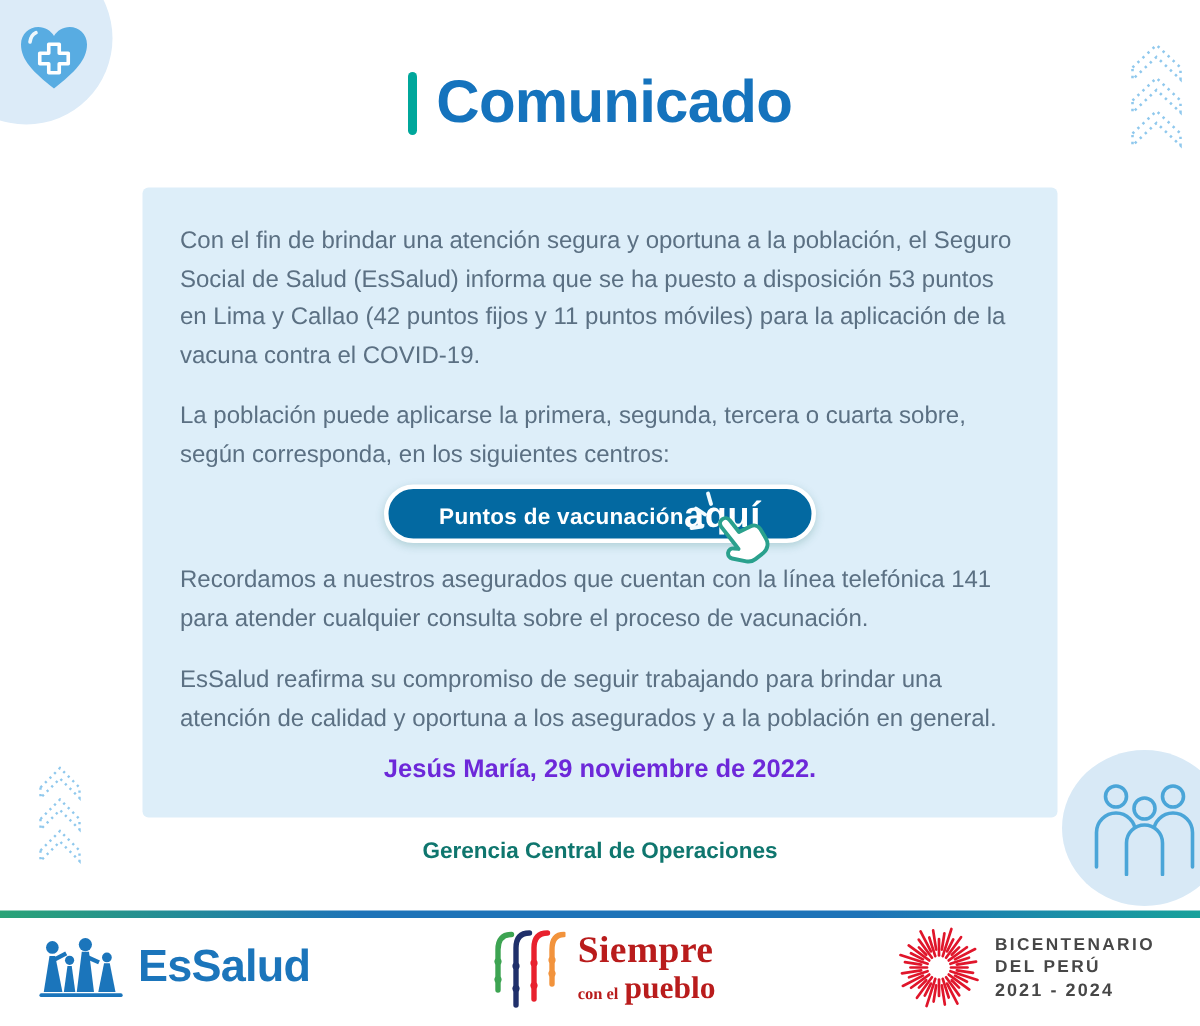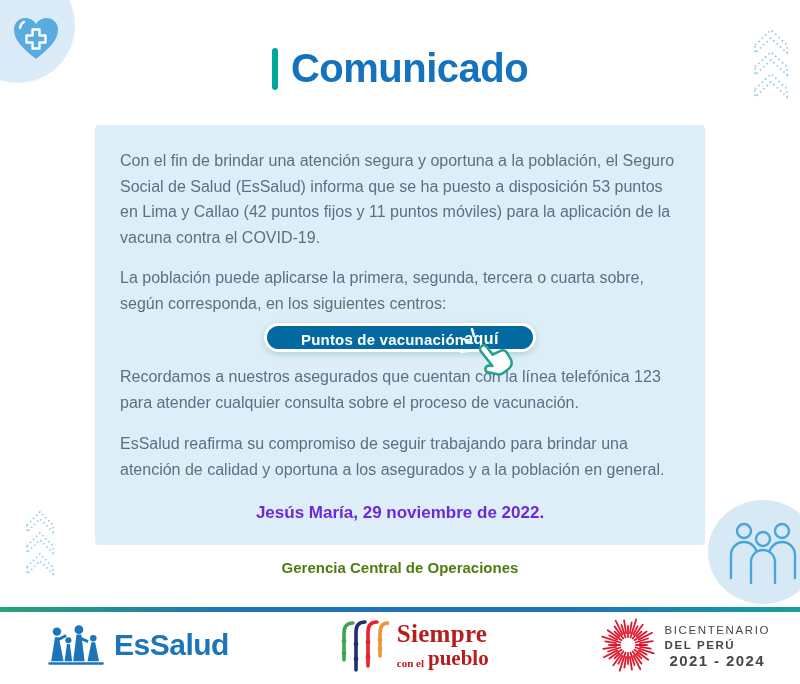--- a/index.html
+++ b/index.html
@@ -44,52 +44,52 @@
   .p3 { margin-bottom:16px; }
   
   .pill-wrap { position:relative; display:flex; justify-content:center; margin:2px 0 12px; }
   .pill {
     display:inline-flex; flex-direction:row; align-items:center;
     background:#0369a1; border:3px solid #ffffff; border-radius:28px;
     padding:4px 34px 1px; cursor:pointer;
     box-shadow:0 2px 6px rgba(40,120,110,0.25);
   }
   .pill-line1 { color:#ffffff; font-size:15px; font-weight:bold; letter-spacing:0.2px; }
-  .pill-line2 { color:#ffffff; font-size:16px; font-weight:bold; letter-spacing:0.5px; }
+  .pill-line2 { color:#ffffff; font-size:24px; font-weight:bold; letter-spacing:0.5px; }
   .hand-icon { position:absolute; left:calc(50% + 58px); top:2px; }
   .dateline {
     position:absolute; left:0; right:0; bottom:22px; text-align:center;
     font-size:17px; font-weight:bold; color:#6d28d9;
   }
   
   .signature {
     position:absolute; top:559px; left:0; right:0; text-align:center;
-    font-size:15px; font-weight:bold; color:#4d7c0f;
+    font-size:15px; font-weight:bold; color:#0f766e;
   }
   
   .divider {
     position:absolute; top:607px; left:0; width:800px; height:5px;
     background:linear-gradient(90deg,#2aa377 0%,#1e73b8 30%,#1e73b8 72%,#18a19b 100%);
   }
   .footer {
     position:absolute; top:612px; left:0; right:0; bottom:0;
     display:flex; align-items:center; justify-content:space-between;
-    padding:0 30px 6px 48px;
+    padding:0 30px 6px 26px;
   }
   .logo { display:flex; align-items:center; gap:8px; }
   .essalud-text { font-size:30px; font-weight:bold; color:#1b75bb; letter-spacing:-0.5px; }
   .siempre-txt { font-family:"Liberation Serif", serif; color:#b91c1c; line-height:1; }
   .siempre-l1 { font-size:25px; font-weight:bold; letter-spacing:0.3px; }
   .siempre-l2 { display:flex; align-items:flex-end; gap:4px; margin-top:2px; }
   .siempre-small { font-size:11px; font-weight:bold; }
   .siempre-big { font-size:21px; font-weight:bold; }
   .bic-txt { color:#474747; line-height:15px; }
-  .bic-l1 { font-size:11.5px; font-weight:normal; letter-spacing:1.6px; }
+  .bic-l1 { font-size:11.5px; font-weight:bold; letter-spacing:1.6px; }
   .bic-l2 { font-size:11.5px; font-weight:bold; letter-spacing:1.6px; }
-  .bic-l3 { font-size:15px; font-weight:bold; letter-spacing:1.4px;text-align:center; }
+  .bic-l3 { font-size:12px; font-weight:bold; letter-spacing:1.4px; }
 </style>
 </head>
 <body>
 
 <div class="page">
 
   <div class="circle-tl">
     <svg width="48" height="46" viewBox="0 0 48 46">
       <path d="M24 43 C10 32 2 24 2 13.5 C2 6.5 7.5 2 13.5 2 C18 2 22 4.5 24 8 C26 4.5 30 2 34.5 2 C40.5 2 46 6.5 46 13.5 C46 24 38 32 24 43 Z" fill="#58ace2"></path>
       <path d="M20.5 13.5 h7 v6 h6 v7 h-6 v6 h-7 v-6 h-6 v-7 h6 Z" fill="none" stroke="#ffffff" stroke-width="2.4" stroke-linejoin="round"></path>
@@ -127,21 +127,21 @@
           <line x1="14" y1="4" x2="16" y2="11"></line>
           <line x1="3" y1="27" x2="10" y2="26"></line>
         </g>
 
         <g transform="translate(34,34) rotate(-38) translate(-15,-20)">
           <path d="M11 22 V7 a3.6 3.6 0 0 1 7.2 0 V17 l8.5 1.8 a5 5 0 0 1 3.9 5.4 l-.9 7.2 a7.5 7.5 0 0 1-7.4 6.6 h-6.6 a7.5 7.5 0 0 1-5.7-2.6 l-6.3-7.3 a3.4 3.4 0 0 1 5-4.6 l2.3 2.2 Z" fill="#ffffff" stroke="#2aa18d" stroke-width="2.6" stroke-linejoin="round"></path>
         </g>
       </svg>
     </div>
 
-    <p class="p3">Recordamos a nuestros asegurados que cuentan con la línea telefónica 123 para atender cualquier consulta sobre el proceso de vacunación.</p>
+    <p class="p3">Recordamos a nuestros asegurados que cuentan con la línea telefónica 141 para atender cualquier consulta sobre el proceso de vacunación.</p>
     <p class="p4">EsSalud reafirma su compromiso de seguir trabajando para brindar una atención de calidad y oportuna a los asegurados y a la población en general.</p>
 
     <div class="dateline">Jesús María, 29 noviembre de 2022.</div>
   </div>
 
   <div class="signature">Gerencia Central de Operaciones</div>
 
   <svg class="chevrons chevrons-bl" width="34" height="68" viewBox="0 0 34 68">
     <defs>
       <polygon id="chv2" points="3,15 16,2 29,15 29,22 16,9 3,22" fill="none" stroke="#8fc8ed" stroke-width="1.6" stroke-dasharray="1.5 2.8"></polygon>

